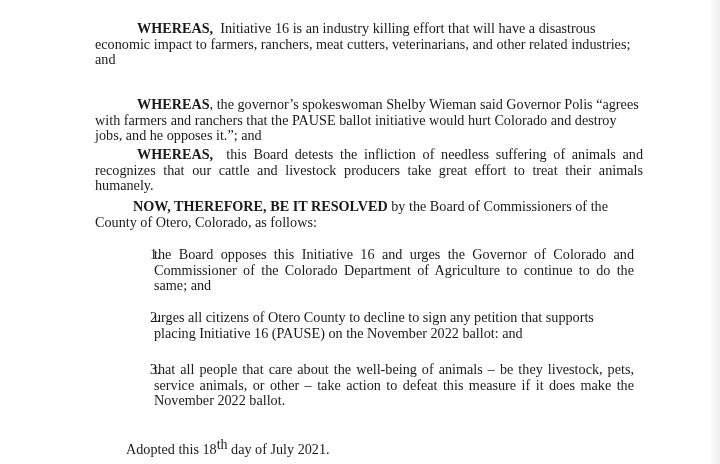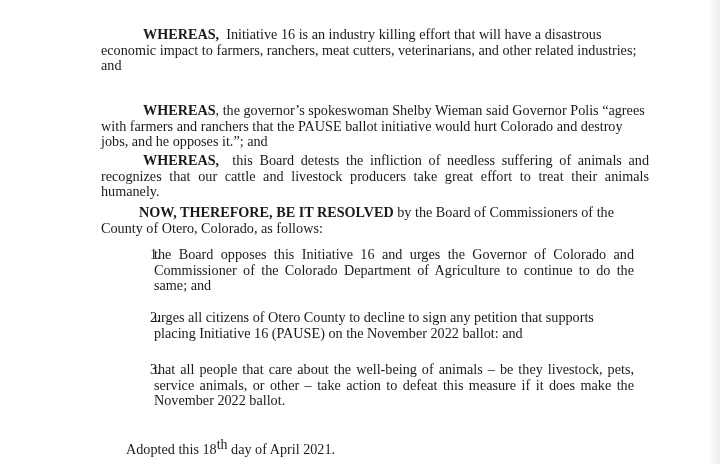--- a/index.html
+++ b/index.html
@@ -22,21 +22,21 @@
       right: 0;
       top: 0;
       width: 10px;
       height: 464px;
       background: linear-gradient(to right, #fbfbfb, #eeeeee);
     }
     .para {
       position: absolute;
       left: 86px;
       width: 548px;
-      margin: 15px;
+      margin: 9px;
     }
     .para.justify {
       text-align: justify;
       text-align-last: left;
     }
     .indent {
       display: inline-block;
       width: 42px;
     }
     .bold {
@@ -105,14 +105,14 @@
   <span class="num">2.</span>
   <span class="text">urges all citizens of Otero County to decline to sign any petition that supports placing Initiative 16 (PAUSE) on the November 2022 ballot: and</span>
 </div>
 
 <div class="list-item justify" style="top: 362px;">
   <span class="num">3.</span>
   <span class="text">that all people that care about the well-being of animals – be they livestock, pets, service animals, or other – take action to defeat this measure if it does make the November 2022 ballot.</span>
 </div>
 
 <p class="adopted">
-  <span>Adopted this 18</span><sup>th</sup><span> day of April 2021.</span>
+  <span>Adopted this 18</span><sup>th</sup><span> day of July 2021.</span>
 </p>
 
 </body></html>

